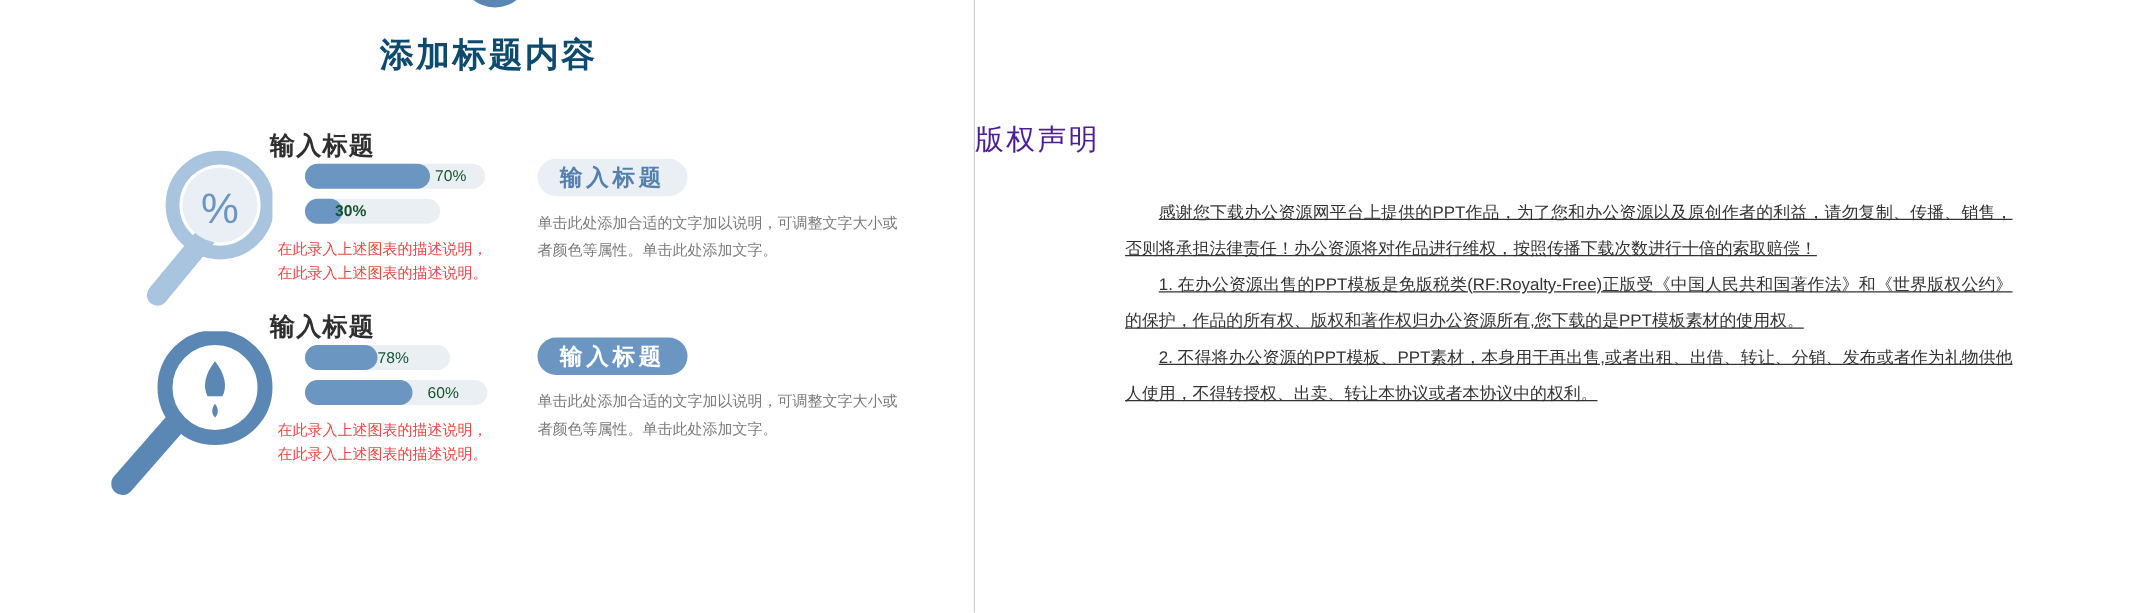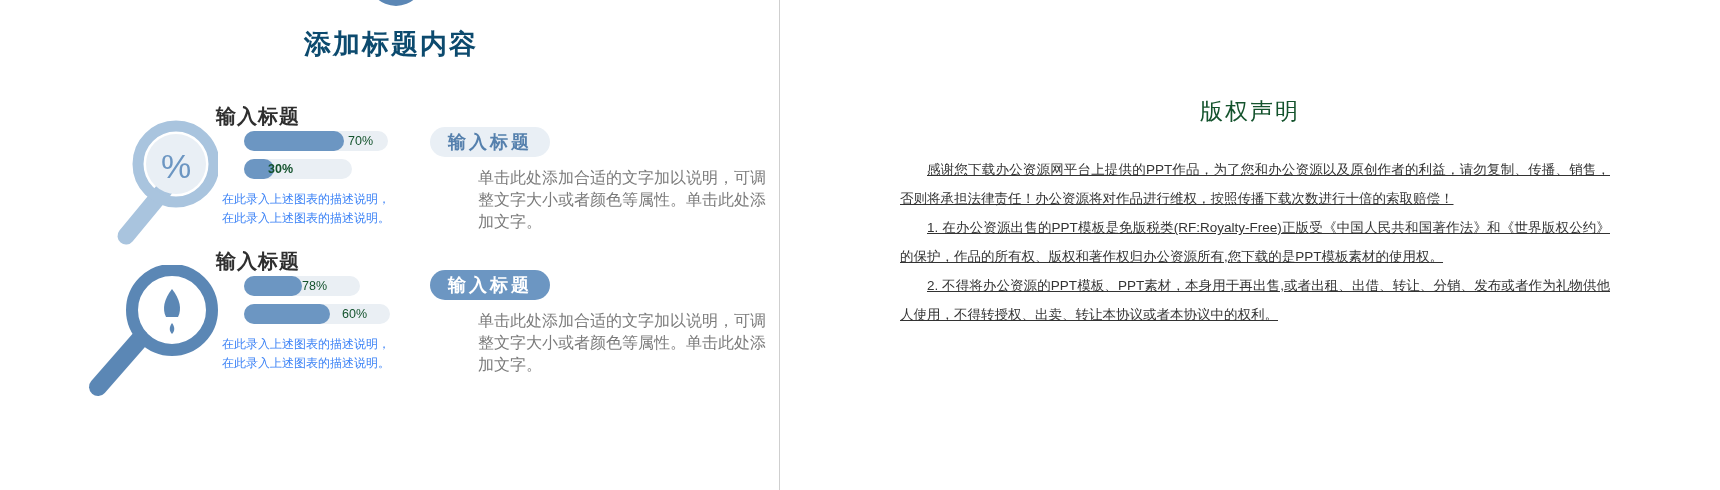--- a/index.html
+++ b/index.html
@@ -87,21 +87,21 @@
   }
   .bar-label {
     position: absolute;
     font-size: 12.5px;
     color: #14532d;
     line-height: 20px;
   }
   .block-desc {
     position: absolute;
     font-size: 12px;
-    color: #3b82f6;
+    color: #ef4444;
     line-height: 19px;
     white-space: nowrap;
     font-family: Liberation Serif, serif;
   }
   .pill {
     position: absolute;
     height: 30px;
     border-radius: 15px;
     background: #e9eff5;
     color: #5580ad;
@@ -111,42 +111,41 @@
     display: flex;
     align-items: center;
     justify-content: center;
   }
   .pill.dark {
     background: #6c96c2;
     color: #ffffff;
   }
   .pill-desc {
     position: absolute;
-    font-size: 16px;
+    font-size: 12px;
     color: #7b7b7b;
     line-height: 22px;
     width: 290px;
-    margin-left: 48px;
   }
   
   .right-panel {
     position: absolute;
     left: 780px;
     top: 0;
     width: 940px;
     height: 490px;
   }
   .copyright-title {
     position: absolute;
     left: 0;
     top: 96px;
     width: 940px;
-    text-align: center;
+    text-align: left;
     font-size: 23px;
-    color: #14532d;
+    color: #4c1d95;
     letter-spacing: 2px;
   }
   .copyright-body {
     position: absolute;
     left: 120px;
     top: 155px;
     width: 710px;
     font-size: 13.5px;
     color: #333333;
     line-height: 29px;

